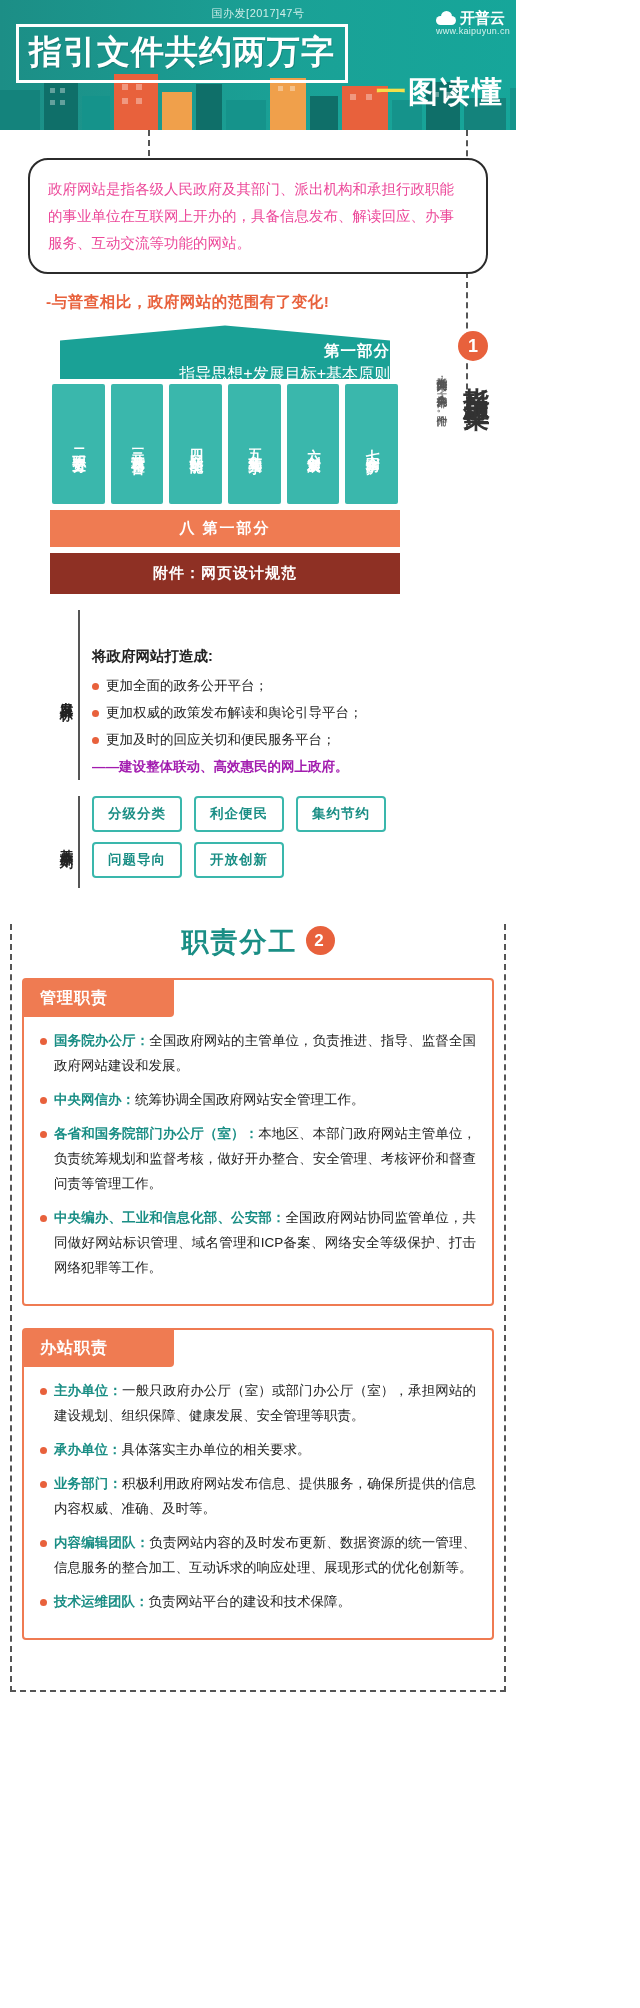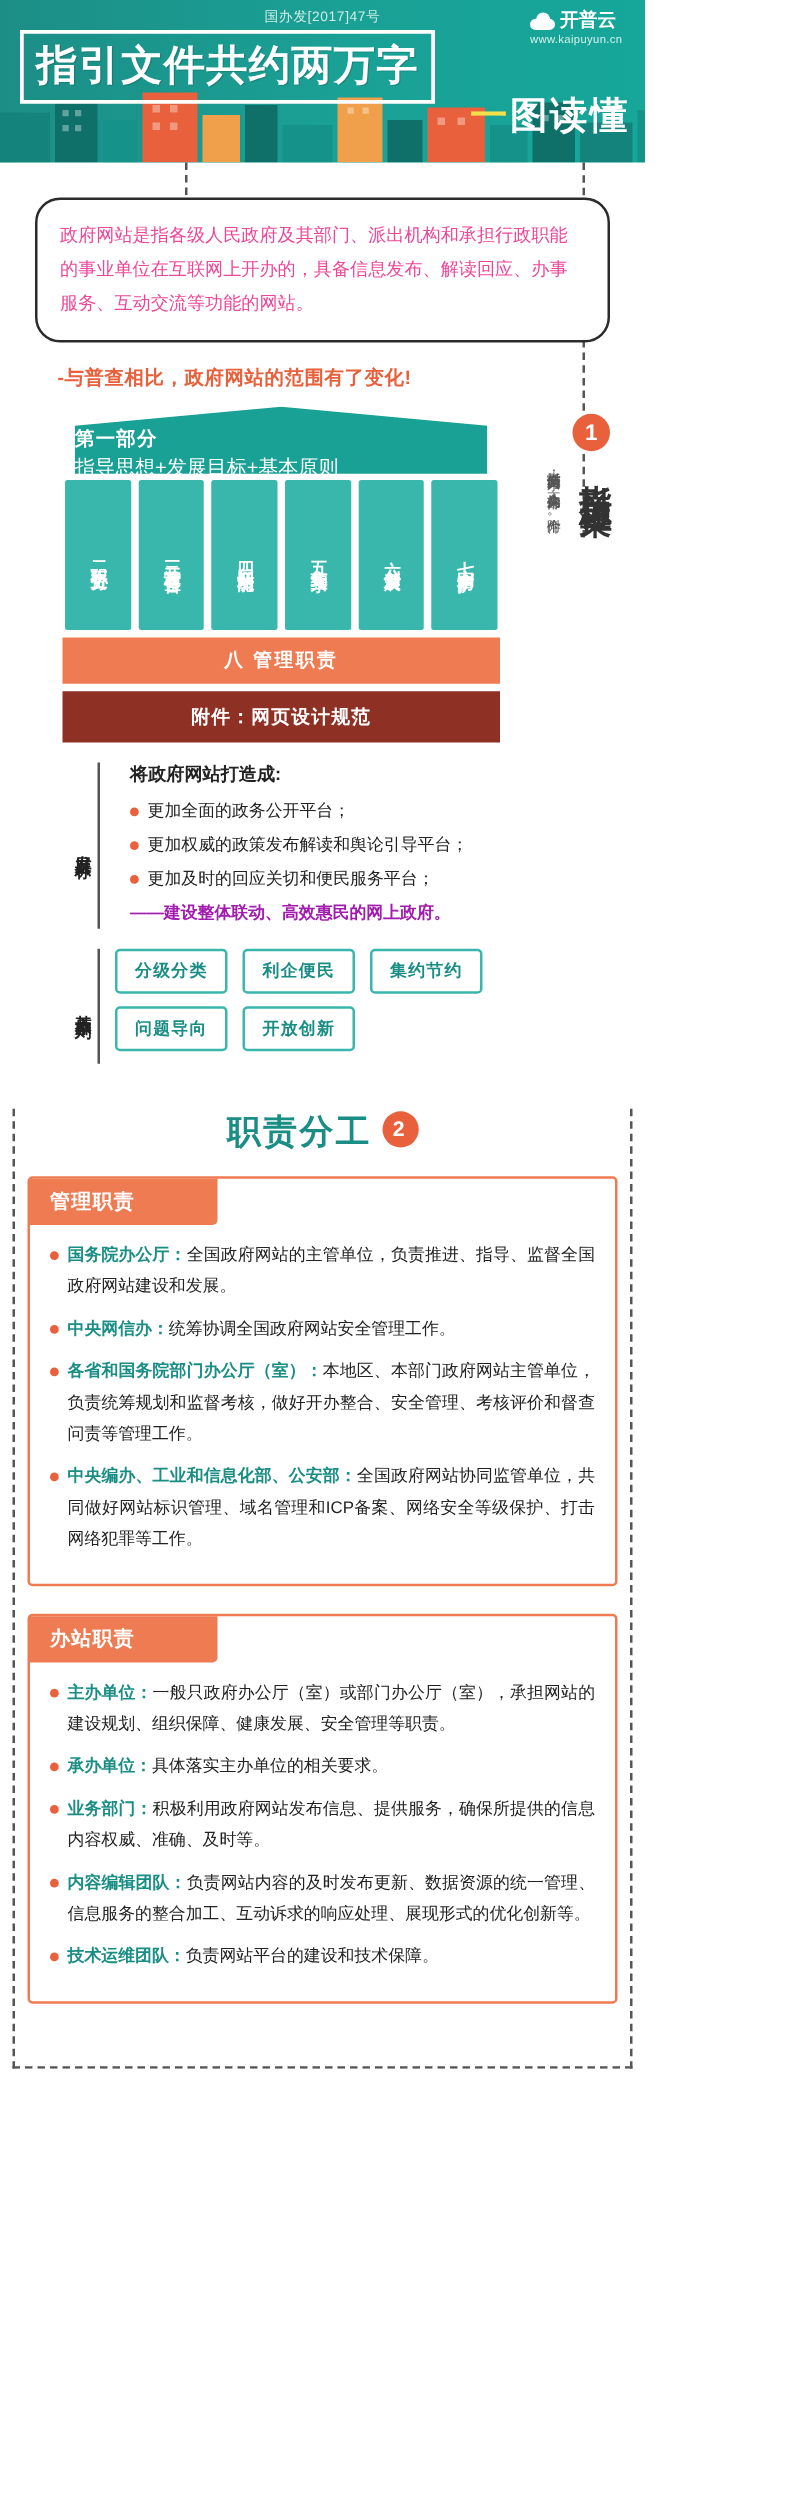--- a/index.html
+++ b/index.html
@@ -21,21 +21,21 @@
   .doc-no {
     position: absolute;
     top: 6px; left: 0; right: 0;
     text-align: center;
     font-size: 11px;
     color: #cfeee9;
     letter-spacing: .5px;
   }
   .brand {
     position: absolute;
-    top: 8px; right: 18px;
+    top: 8px; right: 6px;
     text-align: left;
     color: #ffffff;
     line-height: 1.1;
   }
   .brand .cloud-icon {
     display: inline-block;
     vertical-align: middle;
     width: 20px; height: 14px;
     position: relative;
     margin-right: 4px;
@@ -133,21 +133,21 @@
   }
 
   .house { width: 350px; margin: 0 auto 0 30px; }
   .roof {
     position: relative;
     width: 330px; height: 54px;
     margin: 0 auto;
     background: #1aa196;
     clip-path: polygon(50% 0, 100% 28%, 100% 100%, 0 100%, 0 28%);
     color: #fff;
-    text-align: left;
+    text-align: right;
   }
   .roof .r1 { font-size: 15.5px; font-weight: bold; padding-top: 16px; letter-spacing: 1px;}
   .roof .r2 { font-size: 16px; margin-top: 2px; }
   .cols {
     display: flex; gap: 6px;
     margin-top: 5px;
     padding: 0 2px;
   }
   .col {
     flex: 1;
@@ -195,21 +195,21 @@
     width: 30px;
     font-size: 13.5px; font-weight: bold; color: #222;
     writing-mode: vertical-rl;
     letter-spacing: 2px;
     line-height: 1.2;
     padding-right: 4px;
     border-right: 2px solid #555;
     text-align: center;
     flex: none;
   }
-  .goal-body { padding-left: 24px; flex: 1; }
+  .goal-body { padding-left: 12px; flex: 1; margin-top: 37px; }
   .goal-head { font-size: 14.5px; font-weight: bold; color: #222; margin-bottom: 6px; }
   .goal-item { font-size: 13.5px; color: #222; line-height: 2.0; }
   .goal-item .dot {
     display: inline-block; width: 7px; height: 7px; border-radius: 50%;
     background: #e8613c; margin-right: 7px; vertical-align: middle;
   }
   .goal-final { font-size: 13.5px; color: #a21caf; font-weight: bold; line-height: 2.0; }
 
   .princ-block { display: flex; margin: 16px 0 0 30px; }
   .pill-wrap { padding-left: 12px; flex: 1; }
@@ -377,21 +377,21 @@
         <div class="col">
             <span>五 集约共享</span>
           </div>
         <div class="col">
             <span>六 创新发展</span>
           </div>
         <div class="col">
             <span>七 安全防护</span>
           </div>
       </div>
-      <div class="bar-orange">八 管理职责</div>
+      <div class="bar-orange">八 第一部分</div>
       <div class="bar-dark">附件：网页设计规范</div>
     </div>
 
     <div class="goal-block">
       <div class="vlabel">发展目标</div>
       <div class="goal-body">
         <div class="goal-head">将政府网站打造成:</div>
         <div class="goal-item"><span class="dot"></span><span>更加全面的政务公开平台；</span></div>
         <div class="goal-item"><span class="dot"></span><span>更加权威的政策发布解读和舆论引导平台；</span></div>
         <div class="goal-item"><span class="dot"></span><span>更加及时的回应关切和便民服务平台；</span></div>

